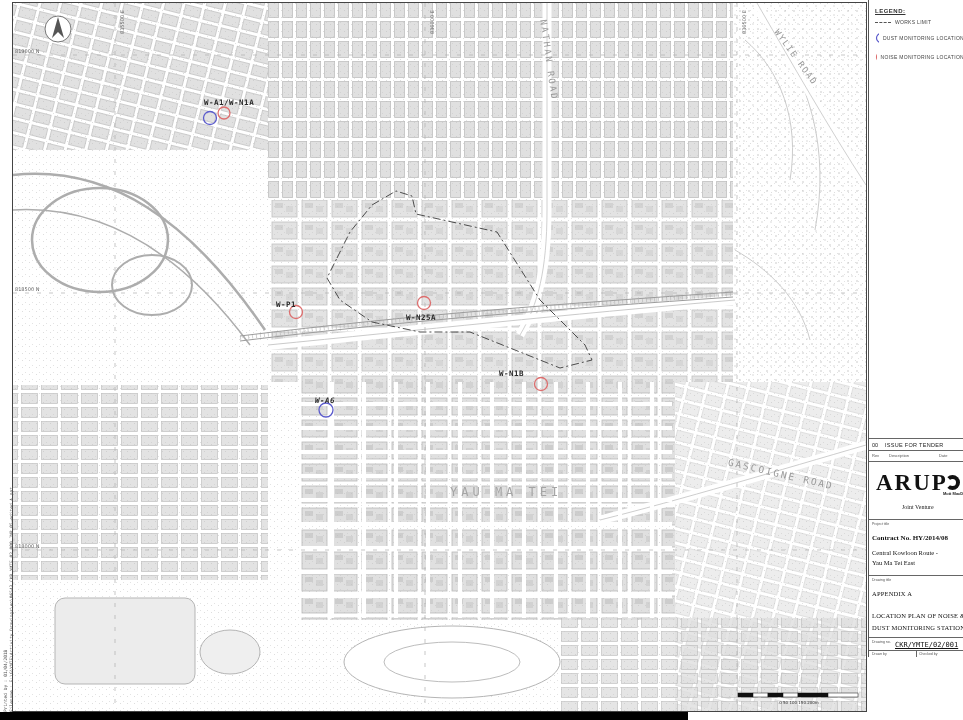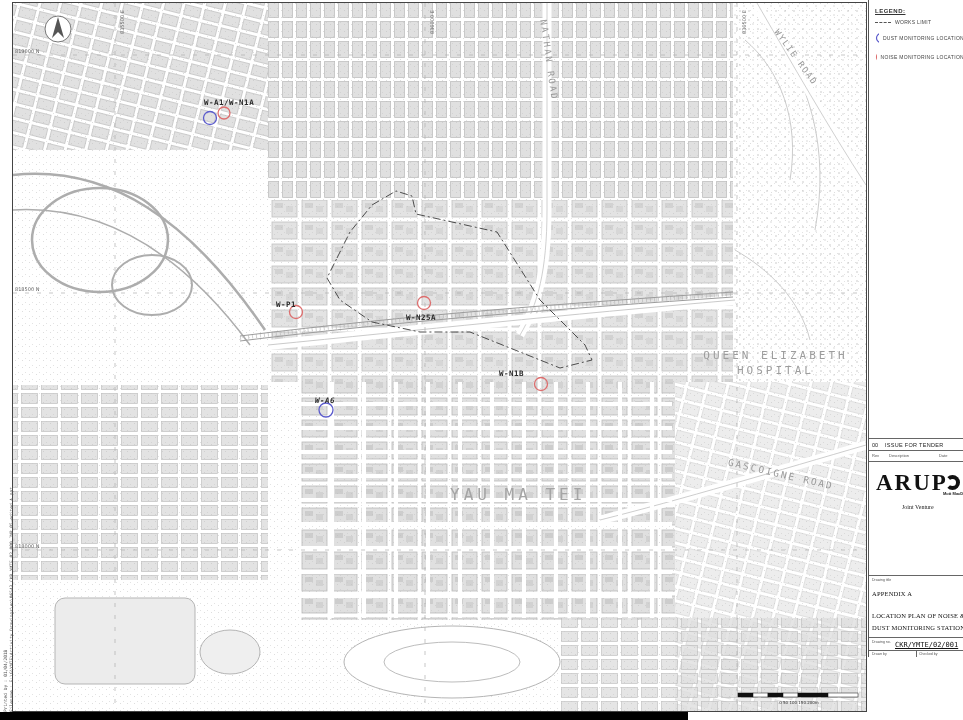--- a/index.html
+++ b/index.html
@@ -166,26 +166,22 @@
   </svg>
 
   <div class="stn" style="left:204px;top:98px;">W-A1/W-N1A</div>
   <div class="stn" style="left:276px;top:300px;">W-P1</div>
   <div class="stn" style="left:406px;top:313px;">W-N25A</div>
   <div class="stn" style="left:499px;top:369px;">W-N1B</div>
   <div class="stn" style="left:315px;top:396px;font-style:italic;">W-A6</div>
 
   <div class="maplabel" style="left:549px;top:60px;font-size:9px;letter-spacing:2px;transform:translate(-50%,-50%) rotate(82deg);">NATHAN ROAD</div>
   <div class="maplabel" style="left:796px;top:57px;font-size:8.5px;letter-spacing:1.5px;transform:translate(-50%,-50%) rotate(54deg);">WYLIE ROAD</div>
-  <div class="qeh">
-    <div>QUEEN ELIZABETH</div>
-    <div>HOSPITAL</div>
-  </div>
   <div class="maplabel" style="left:781px;top:474px;font-size:9.5px;letter-spacing:2px;transform:translate(-50%,-50%) rotate(13deg);">GASCOIGNE ROAD</div>
-  <div class="maplabel" style="left:450px;top:485px;font-size:16px;letter-spacing:4px;color:#a5a5a5;">YAU MA TEI</div>
+  <div class="maplabel" style="left:450px;top:485px;font-size:12px;letter-spacing:4px;color:#a5a5a5;">YAU MA TEI</div>
 
   <div class="gridlab" style="left:15px;top:48px;">819000 N</div>
   <div class="gridlab" style="left:15px;top:286px;">818500 N</div>
   <div class="gridlab" style="left:15px;top:543px;">818000 N</div>
   <div class="gridlab" style="left:119px;top:34px;transform:rotate(-90deg);transform-origin:0 0;">835500 E</div>
   <div class="gridlab" style="left:429px;top:34px;transform:rotate(-90deg);transform-origin:0 0;">836000 E</div>
   <div class="gridlab" style="left:741px;top:34px;transform:rotate(-90deg);transform-origin:0 0;">836500 E</div>
 
   <div class="scalebar-label">0    50    100    150    200m</div>
 
@@ -226,20 +222,26 @@
       <span class="tiny" style="position:absolute;left:70px;top:2px;">Date</span>
     </div>
 
     <div class="sec" style="top:462px;height:57px;border-top:none;">
       <span class="arup-word" style="position:absolute;left:7px;top:8px;">ARUP</span>
       <span style="position:absolute;left:76px;top:13px;width:15px;height:15px;border:4px solid #111;border-radius:50%;border-left-color:#fff;box-sizing:border-box;"></span>
       <span style="position:absolute;left:74px;top:29px;font:bold 4px 'Liberation Sans',sans-serif;white-space:nowrap;">Mott MacDonald</span>
       <span class="jv" style="position:absolute;left:33px;top:42px;">Joint Venture</span>
     </div>
 
+    <div class="sec" style="top:519px;height:56px;">
+      <span class="lbl" style="position:absolute;left:3px;top:2px;">Project title</span>
+      <span class="contract" style="position:absolute;left:3px;top:14px;">Contract No. HY/2014/08</span>
+      <span class="projline" style="position:absolute;left:3px;top:29px;">Central Kowloon Route -</span>
+      <span class="projline" style="position:absolute;left:3px;top:39px;">Yau Ma Tei East</span>
+    </div>
 
     <div class="sec" style="top:575px;height:62px;">
       <span class="lbl" style="position:absolute;left:3px;top:2px;">Drawing title</span>
       <span class="dwgtitle" style="position:absolute;left:3px;top:14px;">APPENDIX A</span>
       <span class="dwgtitle" style="position:absolute;left:3px;top:36px;">LOCATION PLAN OF NOISE &amp;</span>
       <span class="dwgtitle" style="position:absolute;left:3px;top:48px;">DUST MONITORING STATIONS</span>
     </div>
 
     <div class="sec" style="top:637px;height:13px;">
       <span class="lbl" style="position:absolute;left:3px;top:2px;width:22px;">Drawing no.</span>

